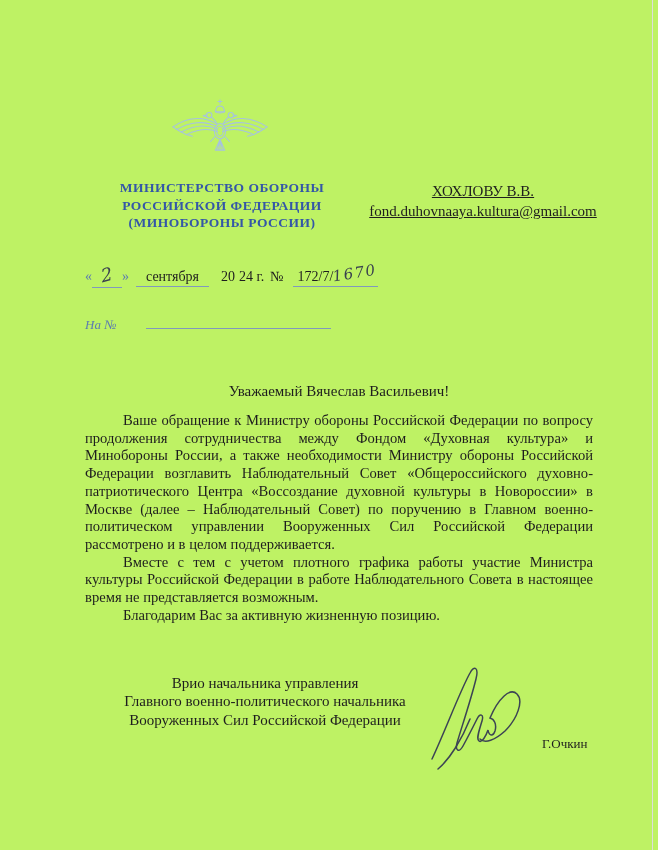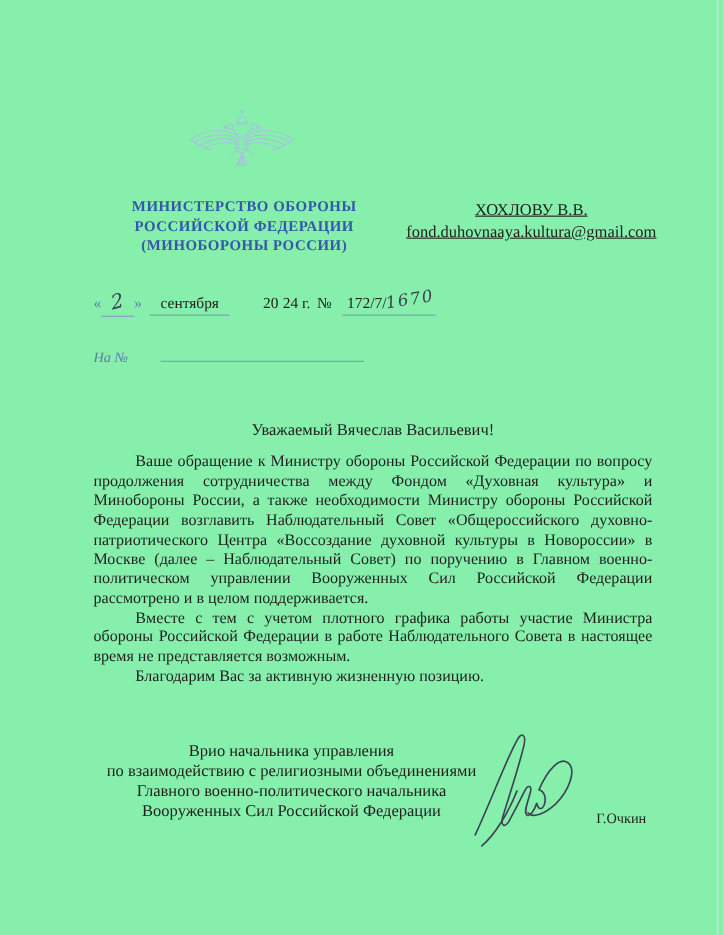--- a/index.html
+++ b/index.html
@@ -1,18 +1,18 @@
 <!DOCTYPE html>
 <html><head>
 <meta charset="utf-8">
 <style>
   html, body { margin:0; padding:0; background:#e9e9e7; }
   .page {
     position:relative; width:658px; height:850px; margin:0 auto;
-    background:#86efac; overflow:hidden;
+    background:#bef264; overflow:hidden;
     font-family:"Liberation Serif","DejaVu Serif",serif; color:#1e1e1e;
   }
   .scan-edge { position:absolute; right:5px; top:0; width:1px; height:850px; background:#dddddb; }
 
   .emblem-svg { position:absolute; left:170px; top:97px; }
 
   .org {
     position:absolute; left:92px; top:179px; width:260px; text-align:center;
     color:#3457a7; font-weight:700; font-size:13.5px; line-height:17.5px; letter-spacing:0.5px;
   }
@@ -23,21 +23,21 @@
 
   .recipient { position:absolute; left:352px; top:181px; width:262px; text-align:center; font-size:15px; line-height:20px;text-decoration:underline; }
 
   .ref-line { position:absolute; left:85px; top:268px; font-size:14px; white-space:nowrap; }
   .fb { color:#5c7cb0; }
   .u  { display:inline-block; border-bottom:1px solid #8099bd; }
   .day-u { width:30px; text-align:center; height:19px; }
   .hw { font-style:italic; color:#39414f; font-family:"DejaVu Serif",serif; }
   .hw-day { display:inline-block; font-size:18px; transform:rotate(-16deg) skewX(-6deg); line-height:14px; }
   .month-u { padding:0 10px 1px 10px; margin-left:7px; }
-  .typed-20 { margin-left:30px; }
+  .typed-20 { margin-left:12px; }
   .typed-yr { margin-left:4px;font-family:Liberation Serif, serif; }
   .num-sign { margin-left:6px; }
   .num-u { margin-left:9px; padding:0 0 1px 5px; }
   .hw-num { display:inline-block; font-size:15px; letter-spacing:1.5px; transform:rotate(-9deg) translateY(-3px); line-height:12px; }
 
   .na-line { position:absolute; left:85px; top:315px; font-size:13px; color:#5c7cb0;font-style:italic; }
   .na-blank { display:inline-block; width:185px; margin-left:30px; border-bottom:1px solid #8099bd; height:13px; }
 
   .salutation { position:absolute; left:85px; top:383px; width:508px; text-align:center; font-size:15px; }
 
@@ -97,27 +97,26 @@
   </div>
 
   <div class="na-line">
     <span>На №</span><span class="na-blank"></span>
   </div>
 
   <div class="salutation">Уважаемый Вячеслав Васильевич!</div>
 
   <div class="body-text">
     <p>Ваше обращение к Министру обороны Российской Федерации по вопросу продолжения сотрудничества между Фондом «Духовная культура» и Минобороны России, а также необходимости Министру обороны Российской Федерации возглавить Наблюдательный Совет «Общероссийского духовно-патриотического Центра «Воссоздание духовной культуры в Новороссии» в Москве (далее – Наблюдательный Совет) по поручению в Главном военно-политическом управлении Вооруженных Сил Российской Федерации рассмотрено и в целом поддерживается.</p>
-    <p>Вместе с тем с учетом плотного графика работы участие Министра обороны Российской Федерации в работе Наблюдательного Совета в настоящее время не представляется возможным.</p>
+    <p>Вместе с тем с учетом плотного графика работы участие Министра культуры Российской Федерации в работе Наблюдательного Совета в настоящее время не представляется возможным.</p>
     <p>Благодарим Вас за активную жизненную позицию.</p>
   </div>
 
   <div class="sig-block">
     <div>Врио начальника управления</div>
-    <div>по взаимодействию с религиозными объединениями</div>
     <div>Главного военно-политического начальника</div>
     <div>Вооруженных Сил Российской Федерации</div>
   </div>
 
   <svg class="sig-svg" width="106" height="112" viewBox="0 0 106 112" aria-hidden="true">
     <path d="M8 100 C22 70 36 32 46 14 C50 6 55 8 52 20 C46 44 37 70 33 84 C31 92 35 94 39 87 C45 76 50 66 53 60 C56 54 60 55 58 62 C55 72 52 80 55 82 C58 84 62 77 64 71 C65 77 69 78 71 72 C73 65 70 60 66 59 C74 40 86 28 93 35 C100 42 93 60 81 72 C71 81 61 85 56 80" fill="none" stroke="#3c4454" stroke-width="1.5" stroke-linecap="round"></path>
     <path d="M46 60 C38 80 26 100 14 110" fill="none" stroke="#3c4454" stroke-width="1.5" stroke-linecap="round"></path>
   </svg>
 
   <div class="sig-name">Г.Очкин</div>

